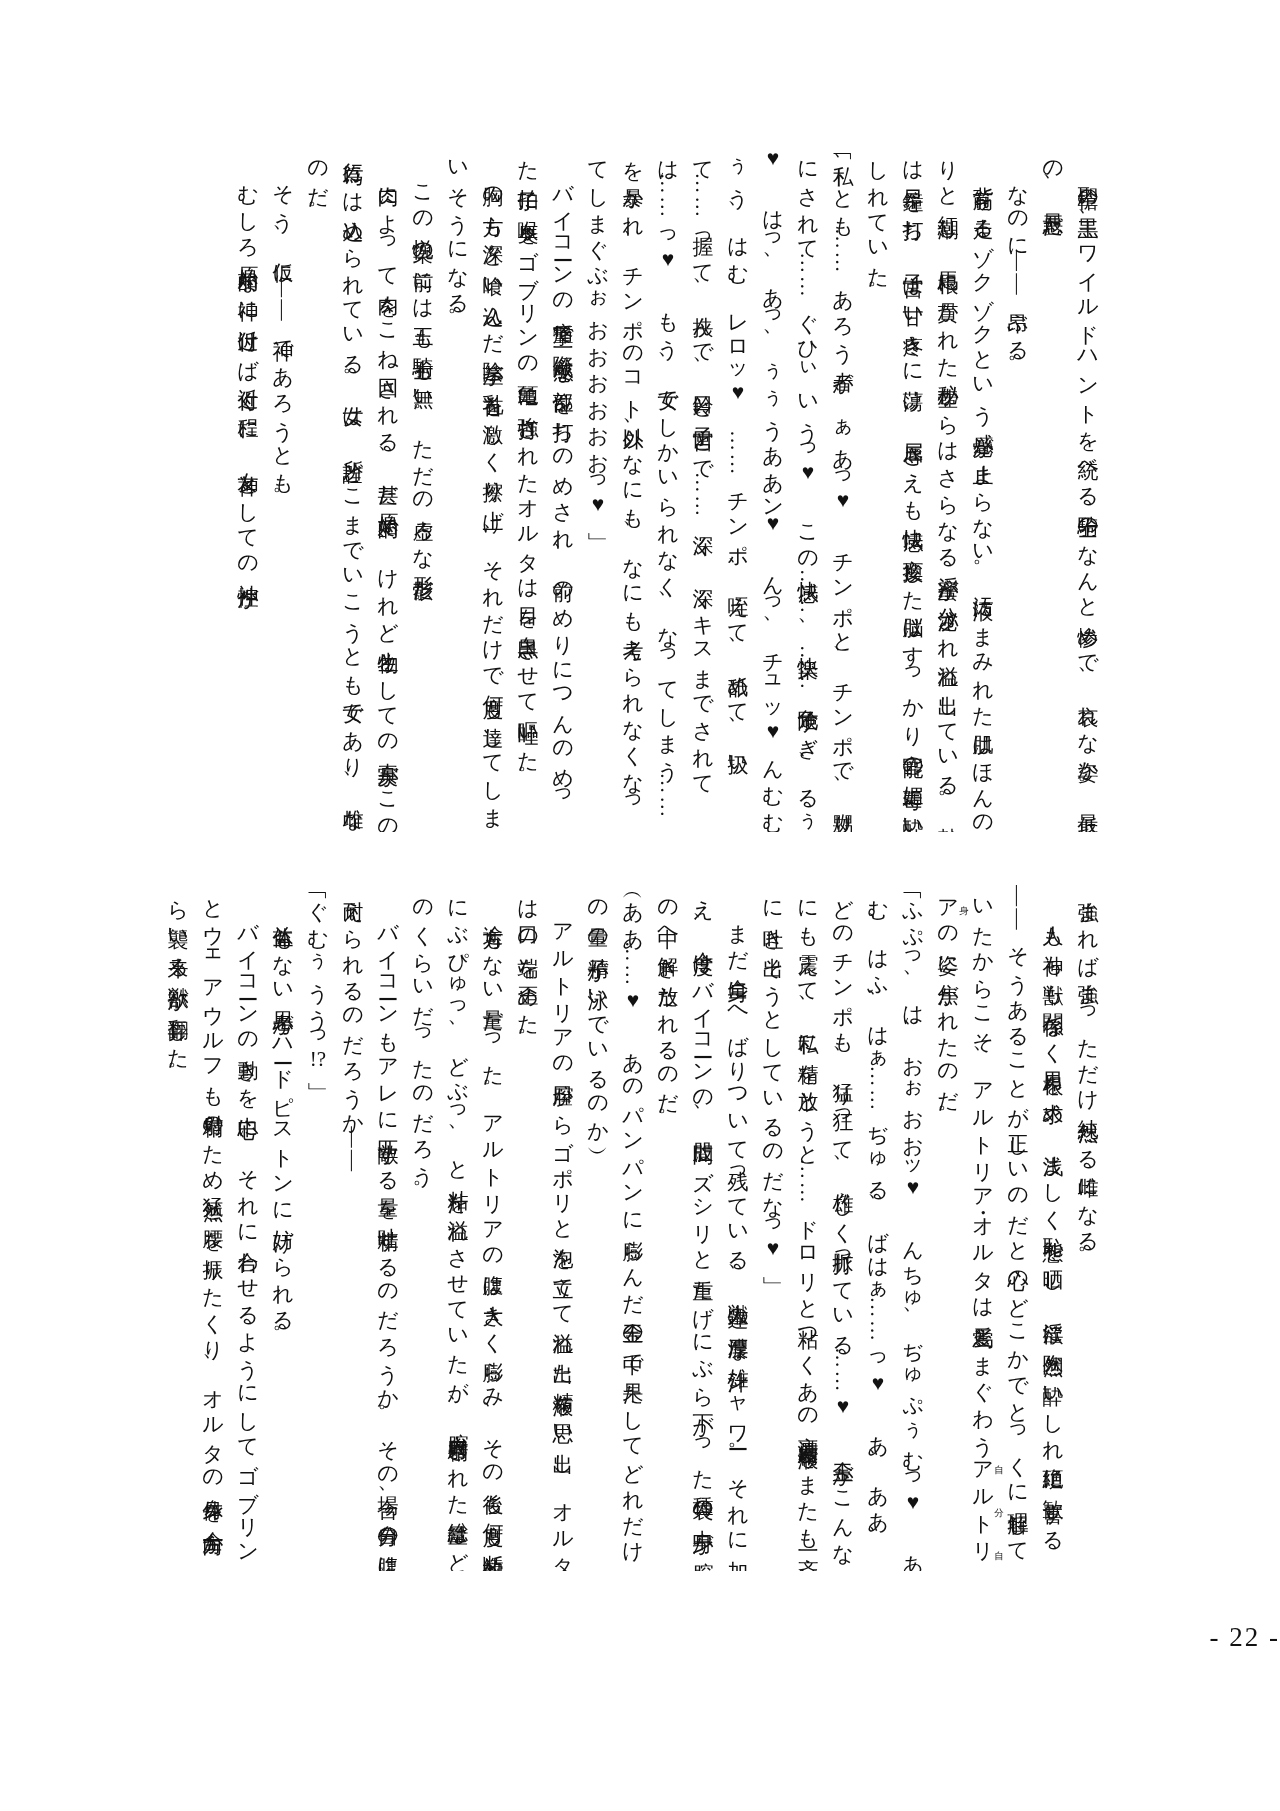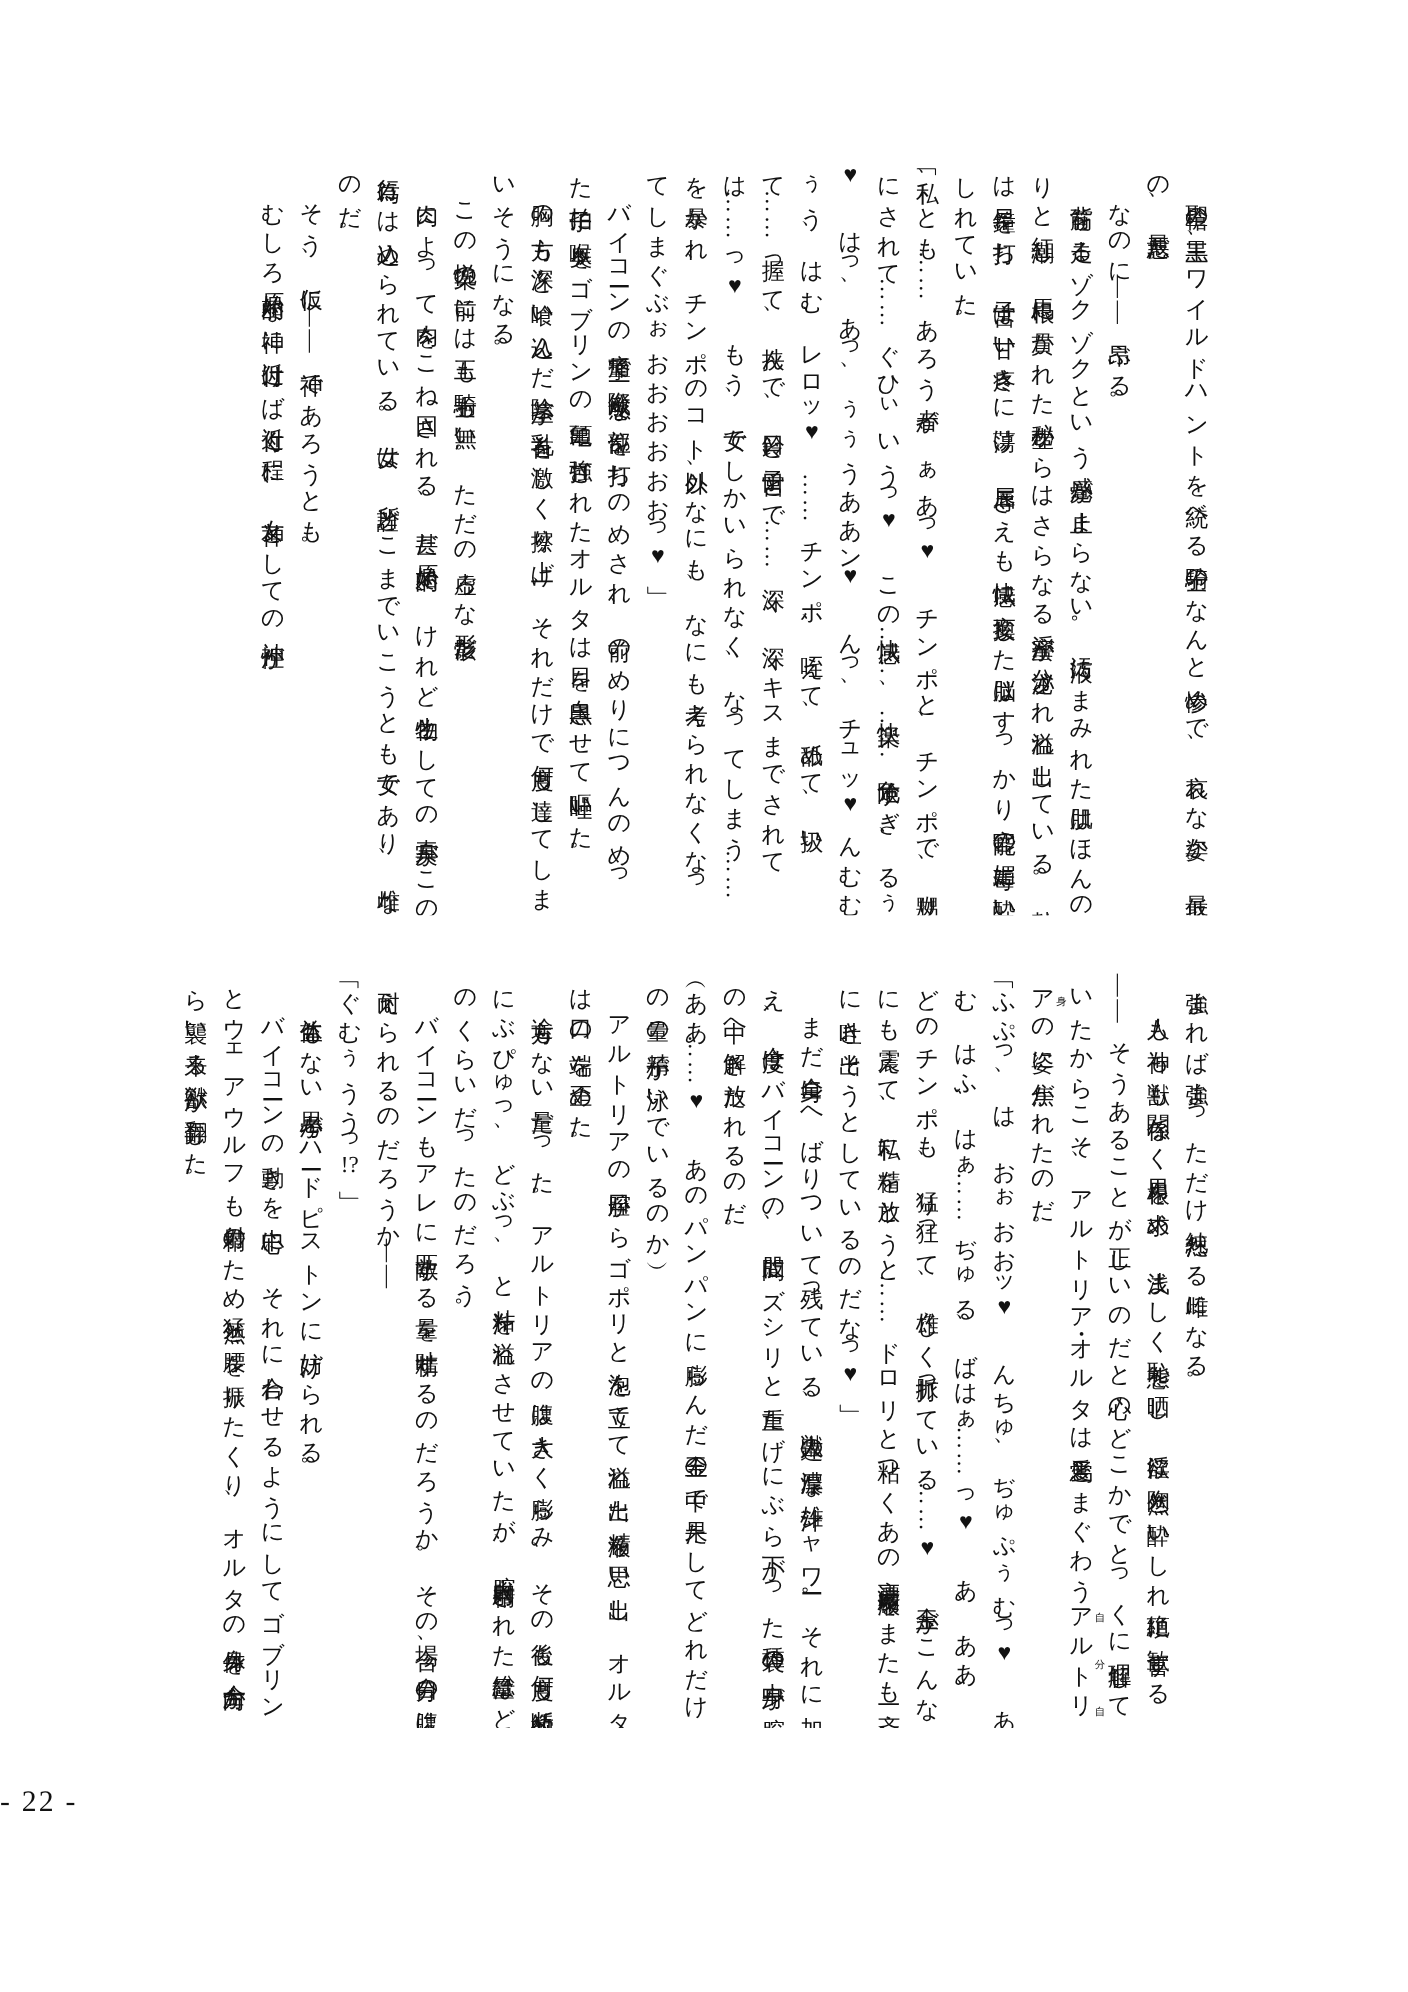--- a/index.html
+++ b/index.html
@@ -39,21 +39,21 @@
   }
   .tcy {
     text-combine-upright: all;
     -webkit-text-combine: horizontal;
     letter-spacing: 0;
   }
   .page-number {
     position: absolute;
     top: 1622px;
     left: 0; width: 100%;
-    text-align: left;
+    text-align: right;
     font-size: 27px;
     letter-spacing: 2px;
     color: #121212;
   }
 </style>
 </head>
 <body>
 
 <div class="page">
 

